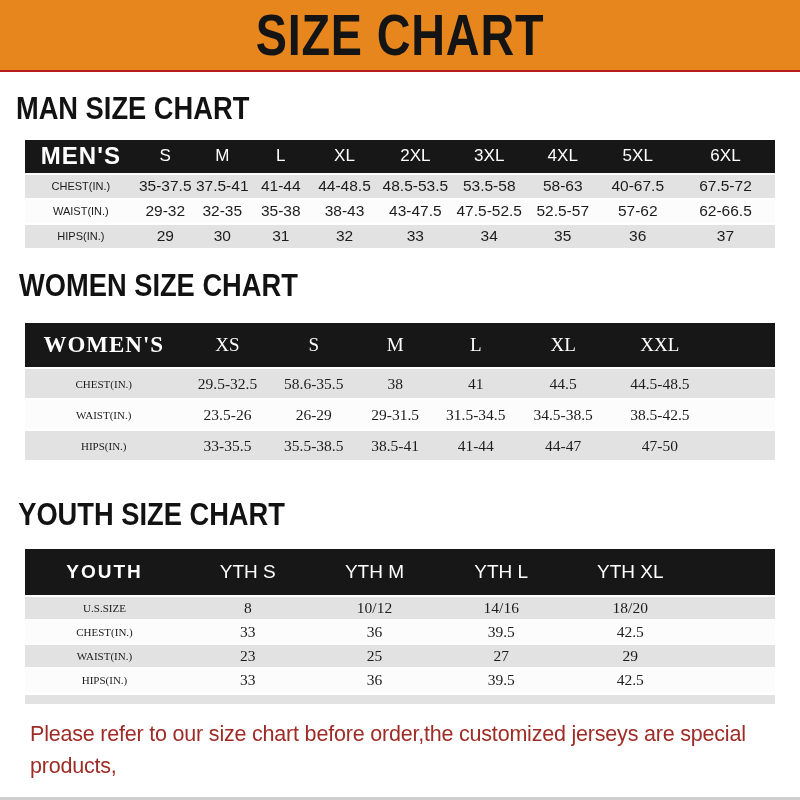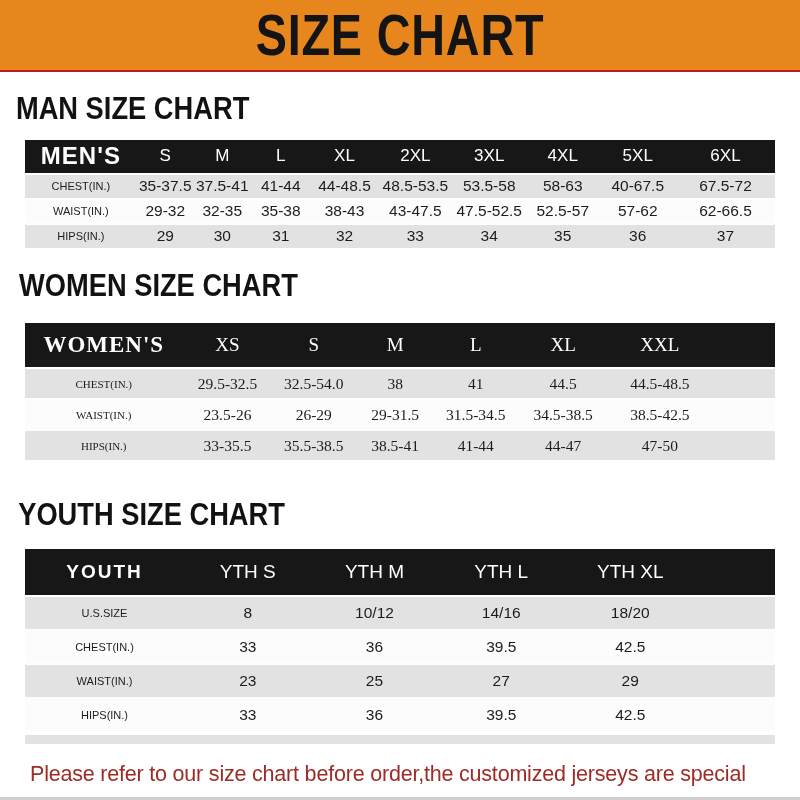--- a/index.html
+++ b/index.html
@@ -71,21 +71,21 @@
   .t-women tbody td { height: 29px; }
   .t-women th:nth-child(1){width:21%}   .t-women th:nth-child(2){width:12%}
   .t-women th:nth-child(3){width:11%}   .t-women th:nth-child(4){width:10.7%}
   .t-women th:nth-child(5){width:10.8%} .t-women th:nth-child(6){width:12.5%}
   .t-women th:nth-child(7){width:13.3%} .t-women th:nth-child(8){width:8.7%}
 
   
   .wrap-youth { margin-top: 15px; }
   .t-youth thead th { height: 46px; font-size: 19px; }
   .t-youth th.lbl   { font-size: 19px; letter-spacing: 2px; }
-  .t-youth tbody td { height: 32px; }
+  .t-youth tbody td { height: 22px; font-family: Liberation Serif, serif; }
   .t-youth th:nth-child(1){width:21.2%} .t-youth th:nth-child(2){width:17%}
   .t-youth th:nth-child(3){width:16.8%} .t-youth th:nth-child(4){width:17%}
   .t-youth th:nth-child(5){width:17.4%} .t-youth th:nth-child(6){width:10.6%}
   .youth-endstrip { height: 9px; width: 750px; margin-top: 2px;
                     background: var(--row_gray, #E2E2E2); }
 
   
   .note {
     margin: 14px 0 0 30px; width: 745px;
     color: var(--note_red, #9E2B25);
@@ -179,21 +179,21 @@
             <th class="col">L</th>
             <th class="col">XL</th>
             <th class="col">XXL</th>
             <th class="sp"></th>
           </tr>
         </thead>
         <tbody>
           <tr>
             <td class="rlbl">CHEST(IN.)</td>
             <td class="val">29.5-32.5</td>
-            <td class="val">32.5-54.0</td>
+            <td class="val">58.6-35.5</td>
             <td class="val">38</td>
             <td class="val">41</td>
             <td class="val">44.5</td>
             <td class="val">44.5-48.5</td>
             <td class="sp"></td>
           </tr>
           <tr>
             <td class="rlbl">WAIST(IN.)</td>
             <td class="val">23.5-26</td>
             <td class="val">26-29</td>

